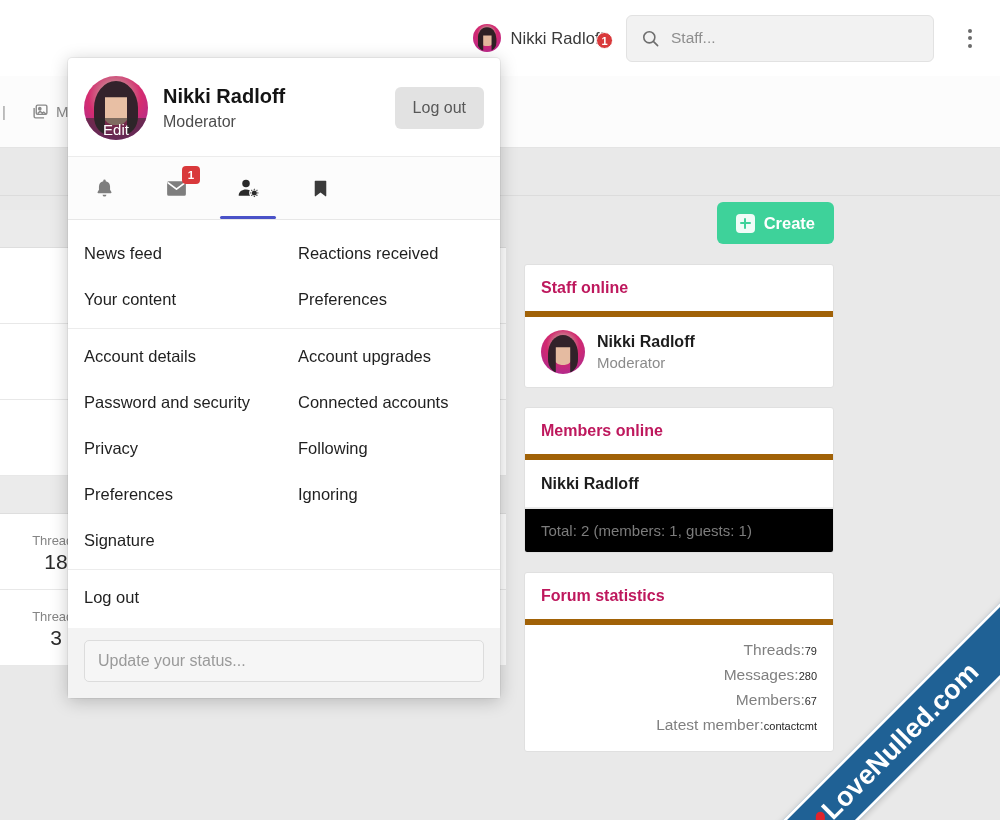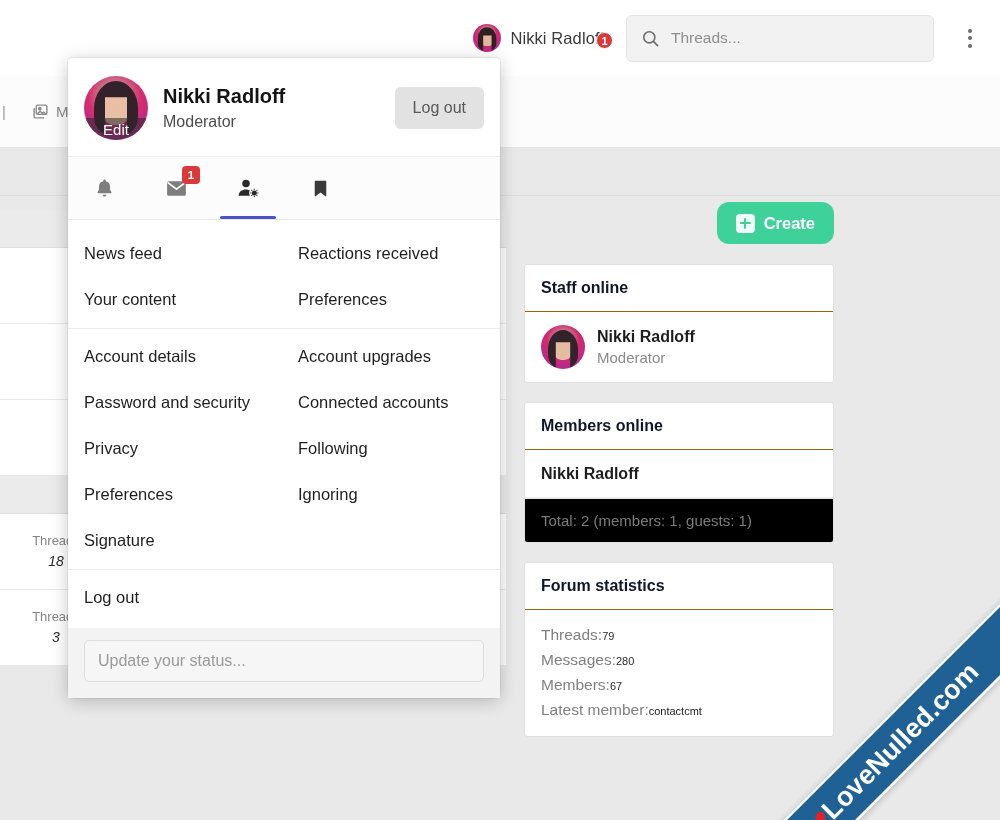--- a/index.html
+++ b/index.html
@@ -88,41 +88,41 @@
   }
   .node-row {
     background: #ffffff; border-bottom: 1px solid #e8e8e8;
     height: 76px; display: flex; align-items: center;
     padding: 0 14px; gap: 12px; position: relative; overflow: hidden;
   }
   .node-stats { display: flex; align-items: center; flex: none; }
   .stat-cell { width: 84px; text-align: center; }
   .stat-cell + .stat-cell { border-left: 1px solid #e2e2e2; }
   .stat-label { font-size: 13px; color: #858585; line-height: 19px; }
-  .stat-value { font-size: 14px; color: #2b2b2b; line-height: 23px; font-style: italic; }
+  .stat-value { font-size: 21px; color: #2b2b2b; line-height: 23px; }
   .node-last { display: flex; align-items: center; gap: 11px; padding-left: 8px; min-width: 0; }
   .la { width: 38px; height: 38px; border-radius: 50%; flex: none; }
   .la-red { background: linear-gradient(180deg,#4a6fa5 0 38%, #9b9b9b 38% 62%, #d83a35 62% 100%); }
   .la-green { background: radial-gradient(circle at 50% 28%, #9fc04e 0 34%, #3f5a22 100%); position: relative; }
   .la-green::after { content:""; position:absolute; left:50%; top:38%; transform:translateX(-50%);
       width:17px; height:19px; background:#241e1c; border-radius:45% 45% 40% 40%; }
   .node-last-txt { min-width: 0; }
   .node-title { font-size: 16px; font-weight: bold; color: #1f1f1f; white-space: nowrap;
       overflow: hidden; text-overflow: ellipsis; line-height: 22px; }
   .node-meta { font-size: 15px; color: #8c8c8c; white-space: nowrap; line-height: 22px; }
   .node-meta b { color: #4a4a4a; font-weight: bold; }
 
   
   .block {
     background: #fff; border: 1px solid #e0e0e0; border-radius: 3px;
     margin-bottom: 19px; overflow: hidden;
   }
   .block-head {
-    padding: 14px 16px; font-size: 16px; font-weight: bold; color: #0f172a;
-    border-bottom: 1px solid #a16207;
+    padding: 14px 16px; font-size: 16px; font-weight: bold; color: #be185d;
+    border-bottom: 6px solid #a16207;
   }
   .block-row {
     padding: 13px 16px; display: flex; align-items: center; gap: 12px;
     border-bottom: 1px solid #ececec;
   }
   .block-row:last-child { border-bottom: none; }
   .avatar-md {
     width: 44px; height: 44px; border-radius: 50%; flex: none;
     background: radial-gradient(circle at 50% 35%, #c8788a 0 28%, #d3296f 45%, #9e2a9e 100%);
     position: relative; overflow: hidden;
@@ -138,29 +138,29 @@
     background: #32222a; border-radius: 50% 50% 36% 36%;
     clip-path: polygon(0 0,100% 0,100% 100%,74% 100%,74% 33%,26% 33%,26% 100%,0 100%);
   }
   .name-strong { font-size: 16px; font-weight: bold; color: #1d1d1d; line-height: 21px; }
   .name-sub { font-size: 15px; color: #8b8b8b; line-height: 21px; }
   .block-foot {
     padding: 13px 16px; background: #000000; font-size: 15px; color: #7c7c7c;
     border-top: 1px solid #e8e8e8;
   }
   .stats-body { padding: 12px 16px 14px 16px; }
-  .stat-line { display: flex; justify-content: flex-start; align-items: baseline; padding: 3.5px 0; }
+  .stat-line { display: flex; justify-content: flex-end; align-items: baseline; padding: 3.5px 0; }
   .stat-k { font-size: 15.5px; color: #808080; }
   .stat-v { font-size: 11px; color: #2b2b2b; }
   .stat-v.bold { font-weight: normal; color: #1d1d1d; }
 
   
   .create-btn {
     display: inline-flex; align-items: center; gap: 9px;
-    height: 42px; padding: 0 19px; border-radius: 12px;
+    height: 42px; padding: 0 19px; border-radius: 6px;
     background: #3ed29a; color: #fff; font-size: 16.5px; font-weight: bold;
     cursor: pointer; border: none;
   }
   .plus-box {
     width: 19px; height: 19px; border-radius: 4px; background: rgba(255,255,255,.92);
     position: relative; flex: none;
   }
   .plus-box::before, .plus-box::after {
     content:""; position:absolute; background:#3ed29a; border-radius:1px;
   }
@@ -268,21 +268,21 @@
       <div class="user-avatar-sm"></div>
       <span class="user-name">Nikki Radloff</span>
       <span class="chip-badge">1</span>
     </div>
 
     <div class="searchbox">
       <svg width="19" height="19" viewBox="0 0 24 24" fill="none" stroke="#6e6e6e" stroke-width="2">
         <circle cx="10.5" cy="10.5" r="7"></circle>
         <line x1="15.6" y1="15.6" x2="21" y2="21" stroke-linecap="round"></line>
       </svg>
-      <span class="search-ph">Threads...</span>
+      <span class="search-ph">Staff...</span>
     </div>
 
     <div class="kebab">
       <i></i>
       <i></i>
       <i></i>
     </div>
   </div>
 
   <div class="navstrip">

